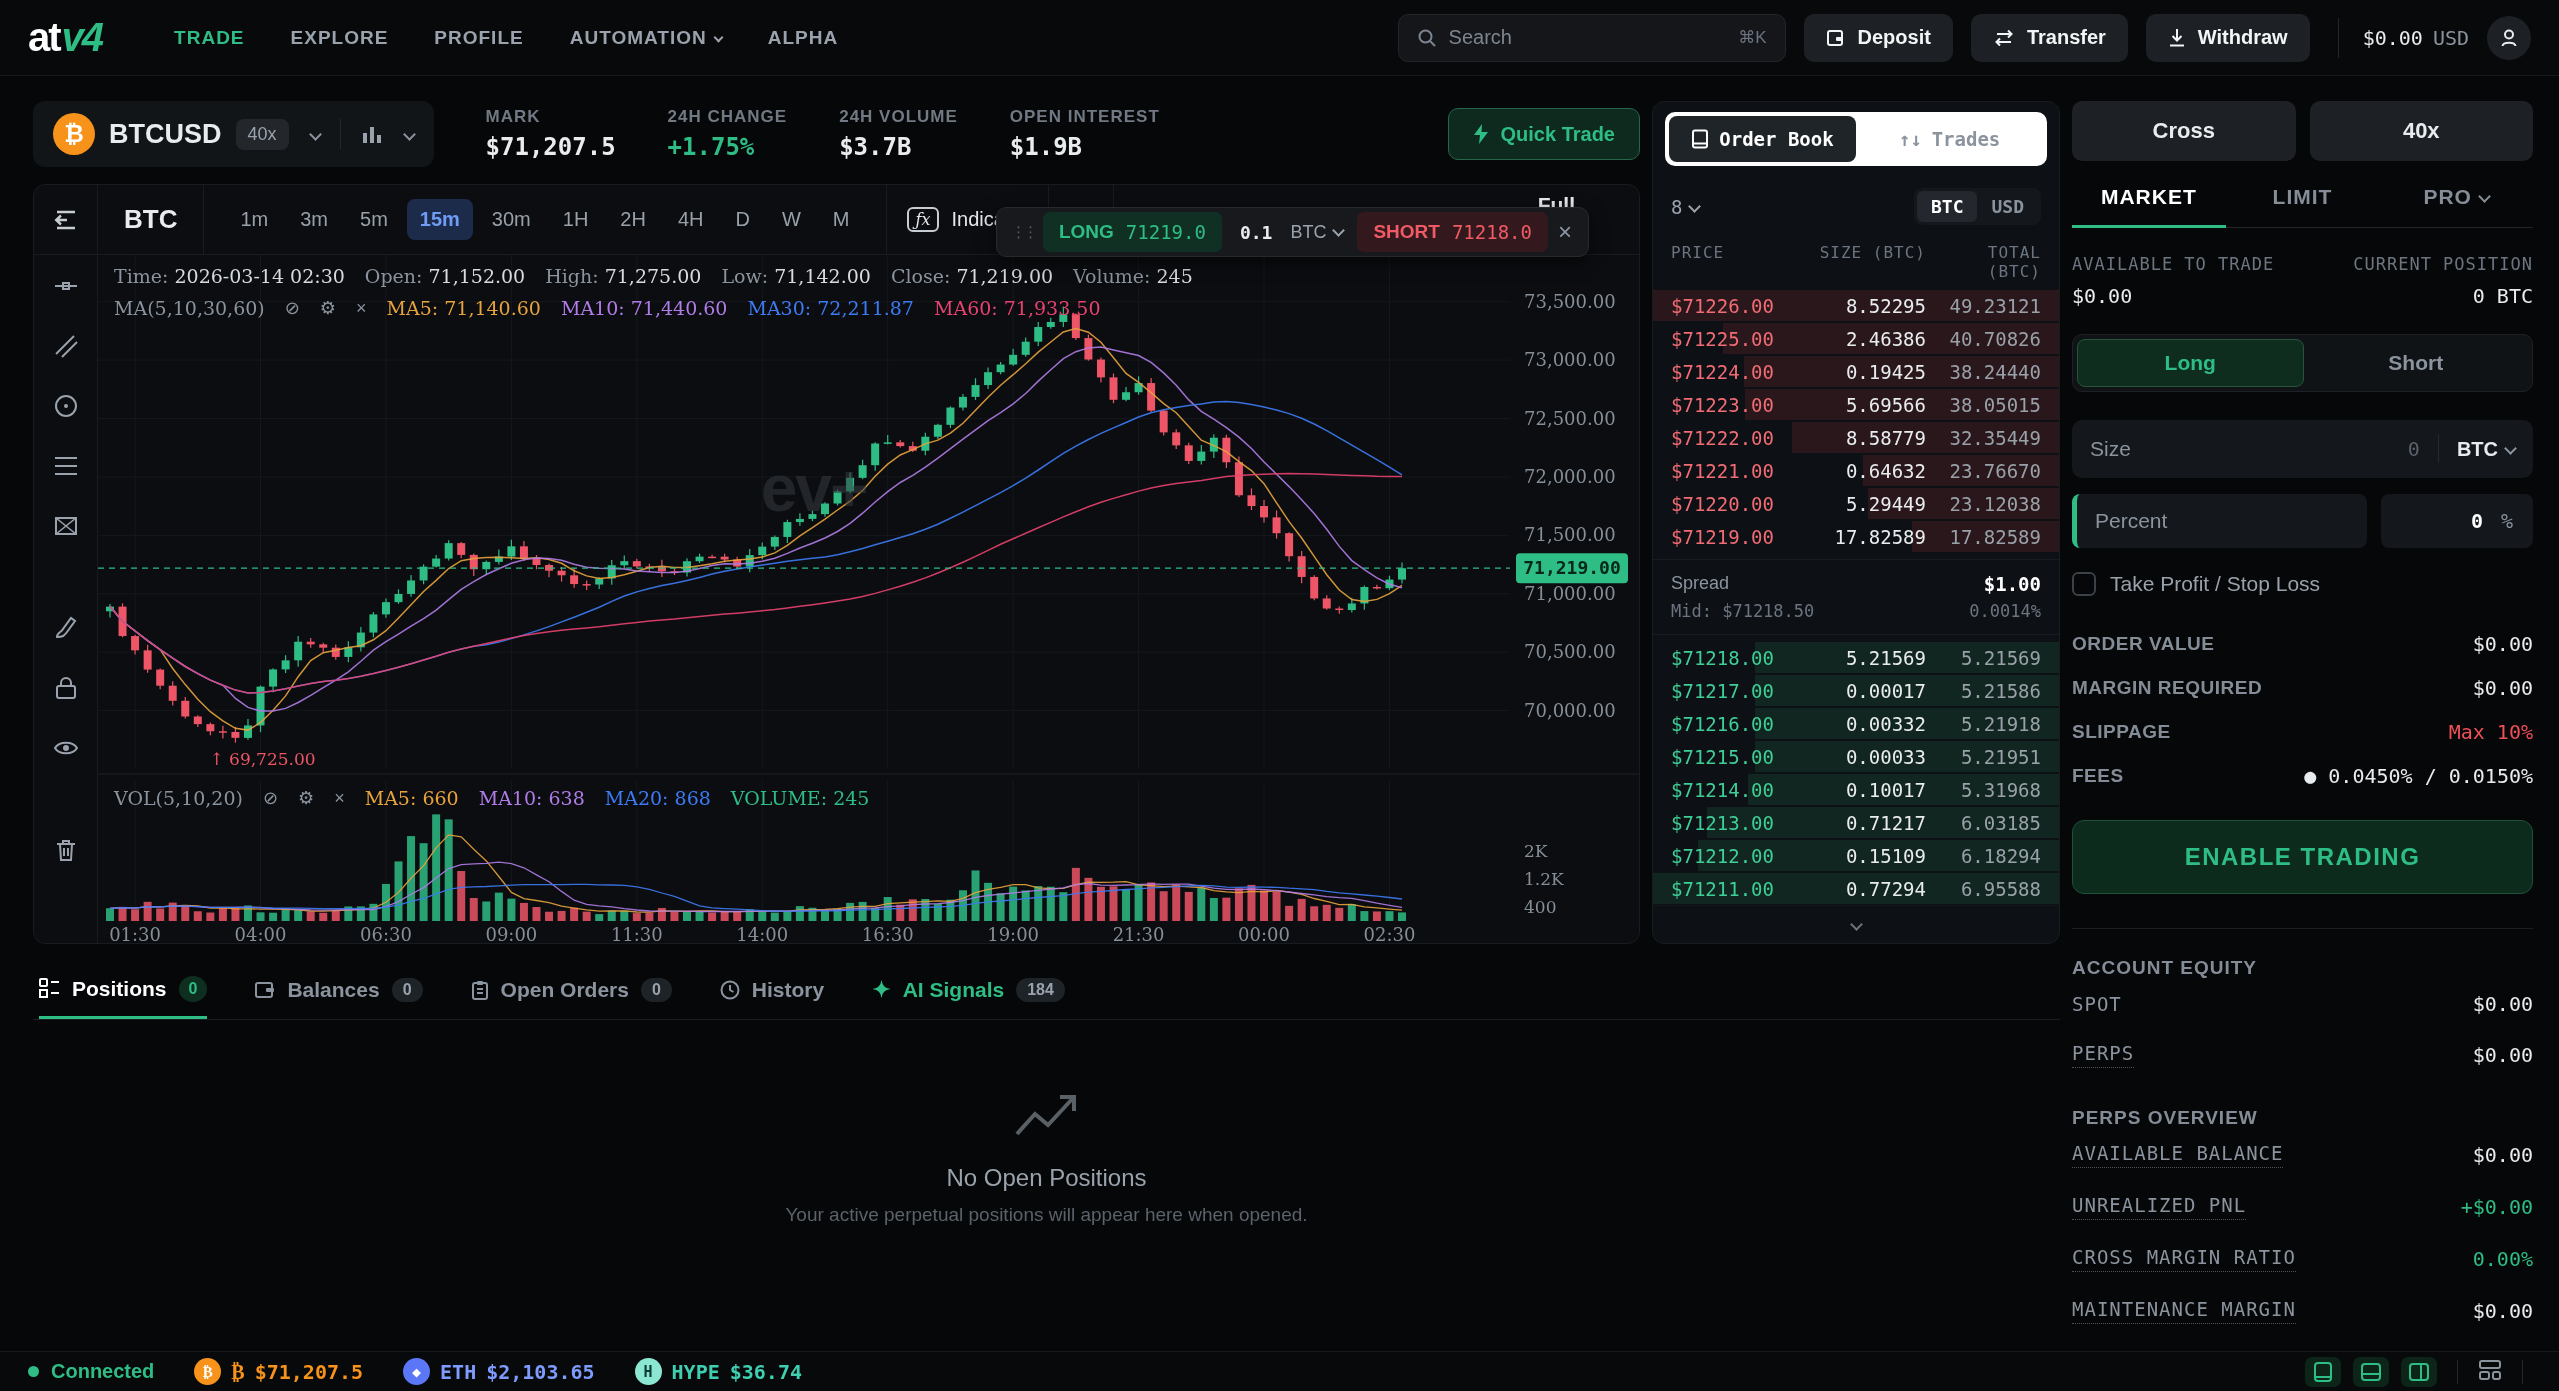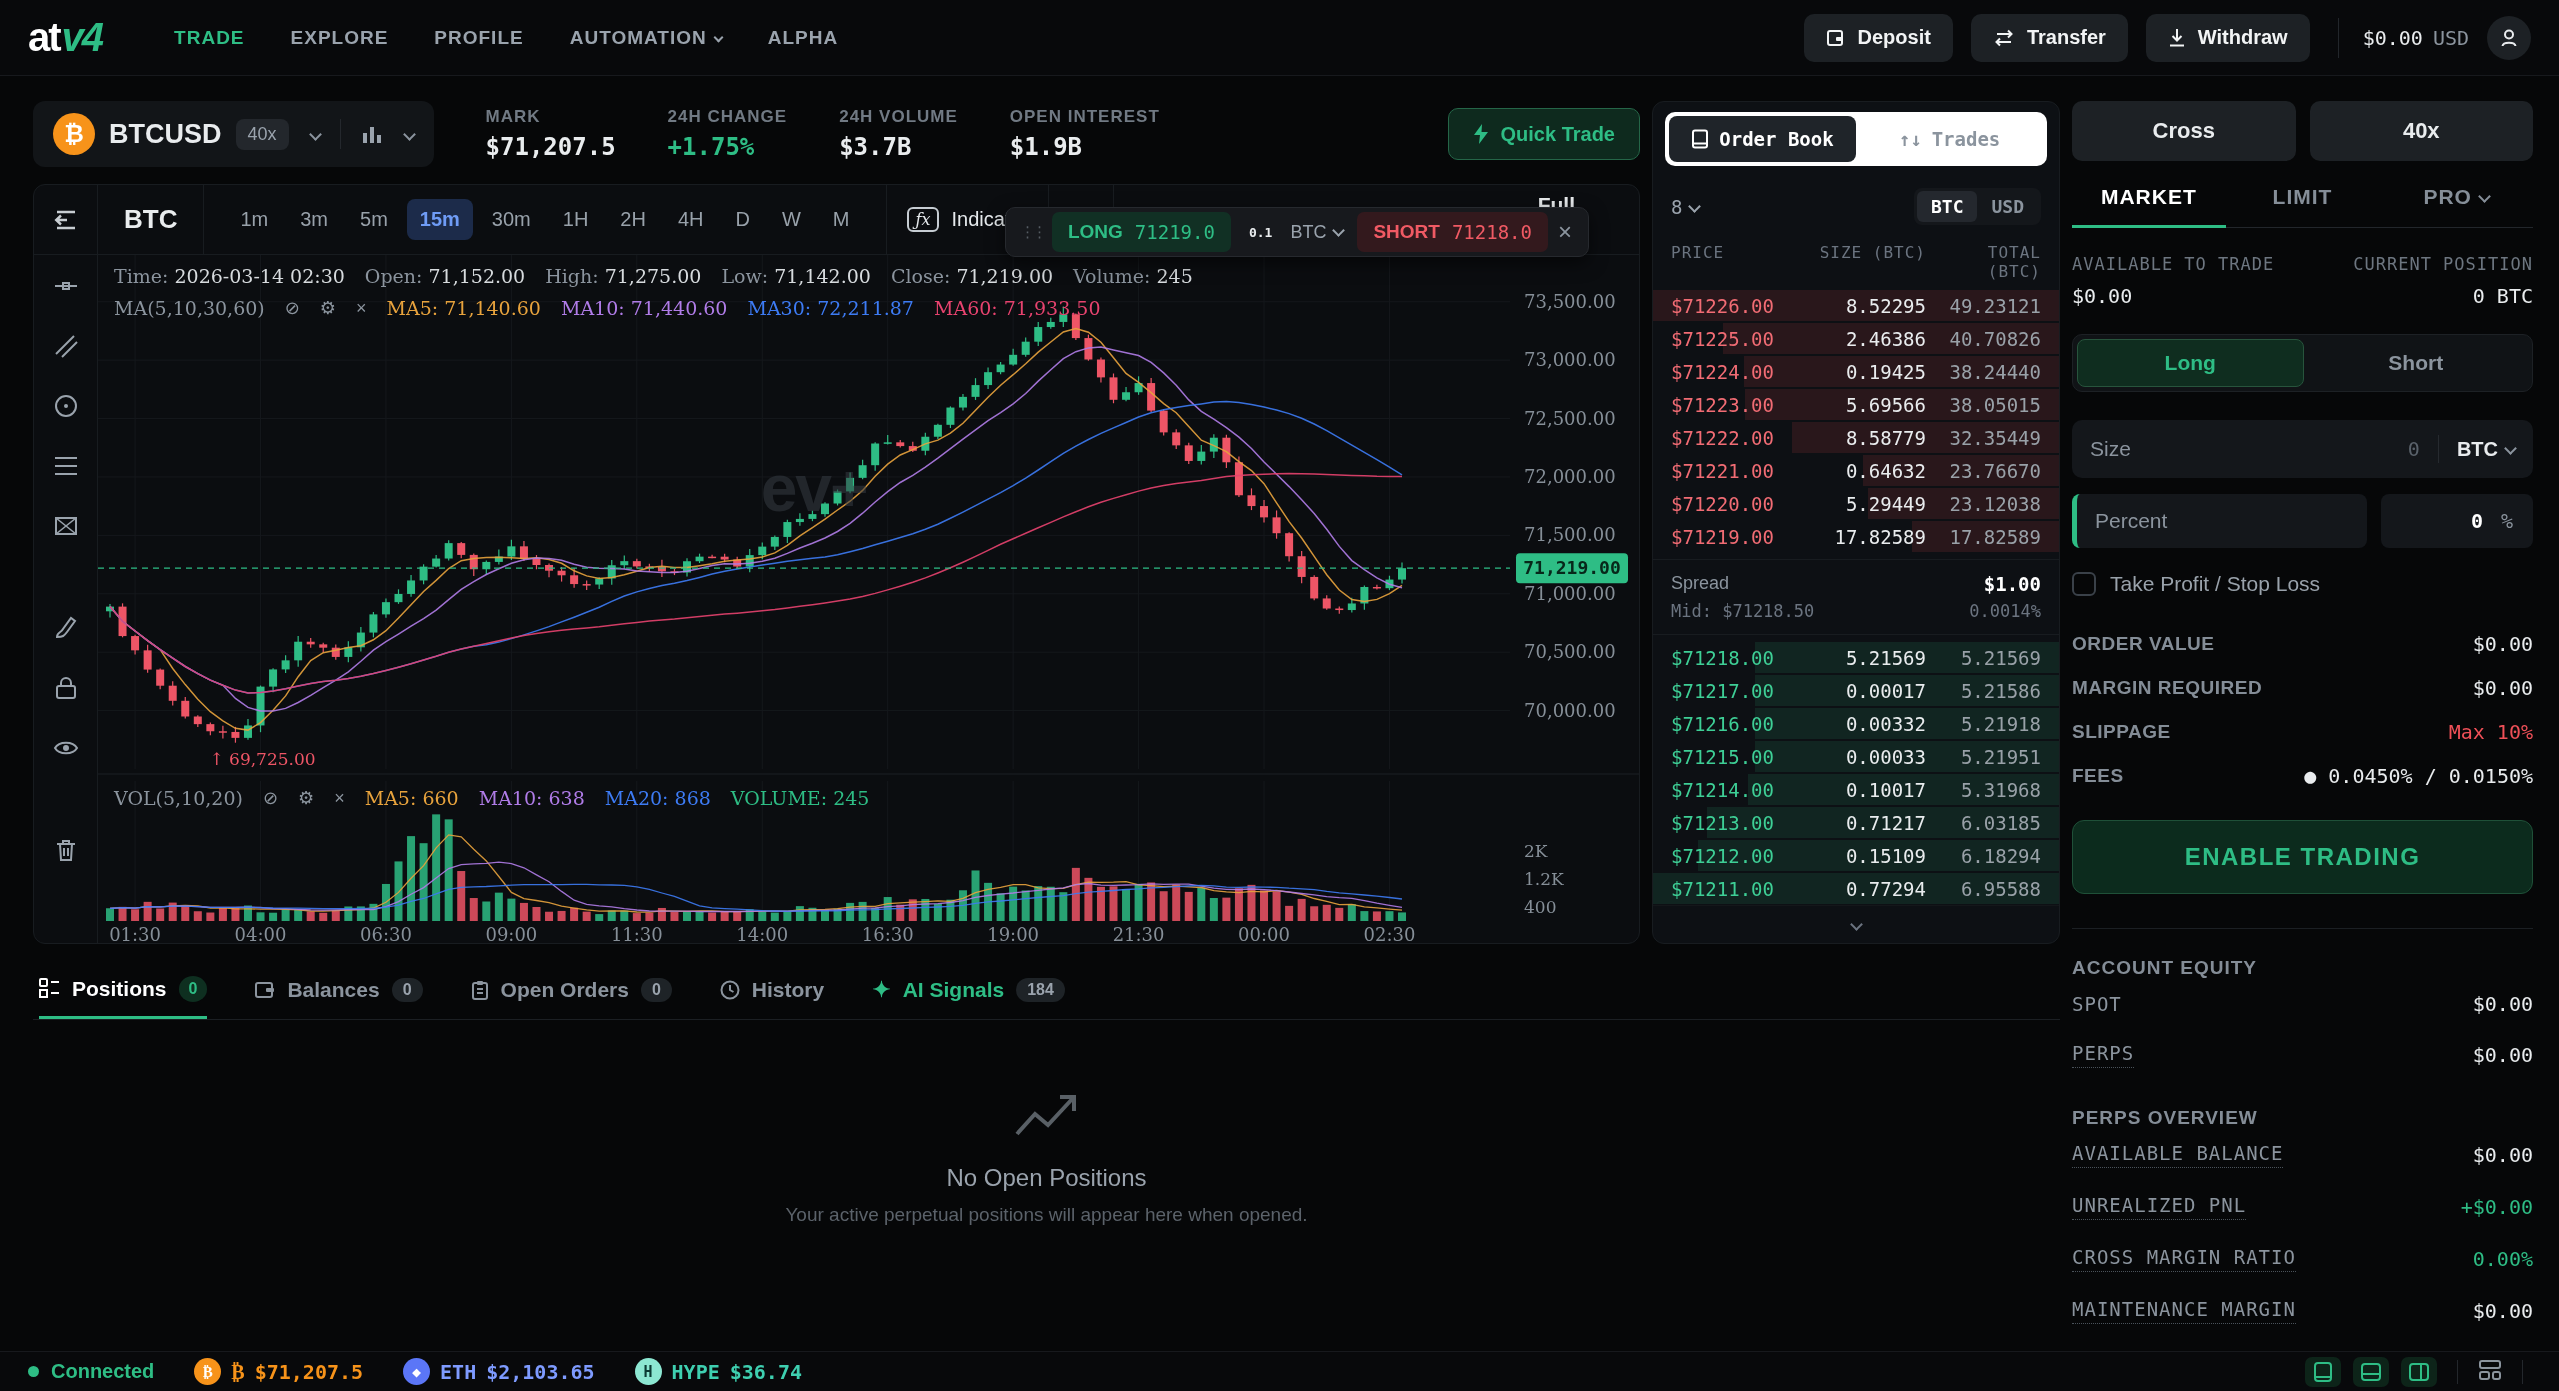--- a/index.html
+++ b/index.html
@@ -65,21 +65,21 @@
   .legend .lb{color:#8b949e}
   .legend .vl{color:#d7dbde}
   .legend .ic{color:#8b949e;font-size:18px;cursor:pointer;font-family:"Liberation Sans",sans-serif}
   .watermark{position:absolute;left:43%;top:195px;font-size:66px;font-weight:800;color:#353b42;opacity:.55;z-index:1;letter-spacing:-2px}
   
   .qt-widget{position:absolute;top:22px;right:50px;height:50px;background:#17191d;border:1px solid #26292e;border-radius:10px;display:flex;align-items:center;padding:0 6px;z-index:6;box-shadow:0 6px 18px rgba(0,0,0,.55)}
   .qt-handle{color:#565d64;font-size:15px;letter-spacing:-3px;padding:0 8px;cursor:grab}
   .qt-long{background:#113024;border-radius:7px;height:40px;display:flex;align-items:center;gap:12px;padding:0 16px;cursor:pointer}
   .qt-long .a{color:#2ebd85;font-weight:800;font-size:19px}
   .qt-long .b{color:#2ebd85;font-size:19px;font-family:"DejaVu Sans Mono",monospace}
-  .qt-size{padding:0 18px;font-size:13px;font-weight:700;font-family:"DejaVu Sans Mono",monospace}
+  .qt-size{padding:0 18px;font-size:18px;font-weight:700;font-family:"DejaVu Sans Mono",monospace}
   .qt-unit{color:#9aa3ad;font-size:18px;padding-right:14px;cursor:pointer}
   .qt-short{background:#33191d;border-radius:7px;height:40px;display:flex;align-items:center;gap:12px;padding:0 16px;cursor:pointer}
   .qt-short .a{color:#f05a64;font-weight:800;font-size:19px}
   .qt-short .b{color:#f05a64;font-size:19px;font-family:"DejaVu Sans Mono",monospace}
   .qt-close{color:#8b949e;font-size:24px;padding:0 10px;cursor:pointer}
 
   
   .orderbook{grid-column:2;grid-row:1/3;background:#0d1014;border:1px solid #181c20;border-radius:12px;display:flex;flex-direction:column;overflow:hidden}
   .ob-tabs{margin:10px 12px;background:#ffffff;border-radius:10px;padding:4px;display:flex}
   .ob-tab{flex:1;height:46px;display:flex;align-items:center;justify-content:center;gap:10px;font-size:19px;font-weight:700;font-family:"DejaVu Sans Mono",monospace;color:#8b949e;cursor:pointer;border-radius:8px}
@@ -194,20 +194,28 @@
         <span>AUTOMATION</span>
         <span class="chev show"></span>
       </span>
 
       <span class="nav-item">
         <span>ALPHA</span>
 
       </span>
     </nav>
   <div class="nav-right">
+    <div class="search">
+      <svg width="20" height="20" viewBox="0 0 20 20">
+          <circle cx="8.5" cy="8.5" r="6" fill="none" stroke="#7d8690" stroke-width="2"></circle>
+          <line x1="13" y1="13" x2="18" y2="18" stroke="#7d8690" stroke-width="2"></line>
+        </svg>
+      <span class="ph">Search</span>
+      <span class="kbd">⌘K</span>
+    </div>
     <div class="act-btn">
       <svg width="20" height="20" viewBox="0 0 20 20">
           <rect x="2" y="3" width="14" height="14" rx="2" fill="none" stroke="#f2f4f5" stroke-width="2"></rect>
           <rect x="10" y="9" width="6" height="4" rx="1" fill="#f2f4f5"></rect>
         </svg>
       <span>Deposit</span>
     </div>
     <div class="act-btn">
       <svg width="22" height="18" viewBox="0 0 22 18">
           <path d="M4 5 H18 M15 1.5 L18.5 5 L15 8.5" fill="none" stroke="#f2f4f5" stroke-width="2"></path>

